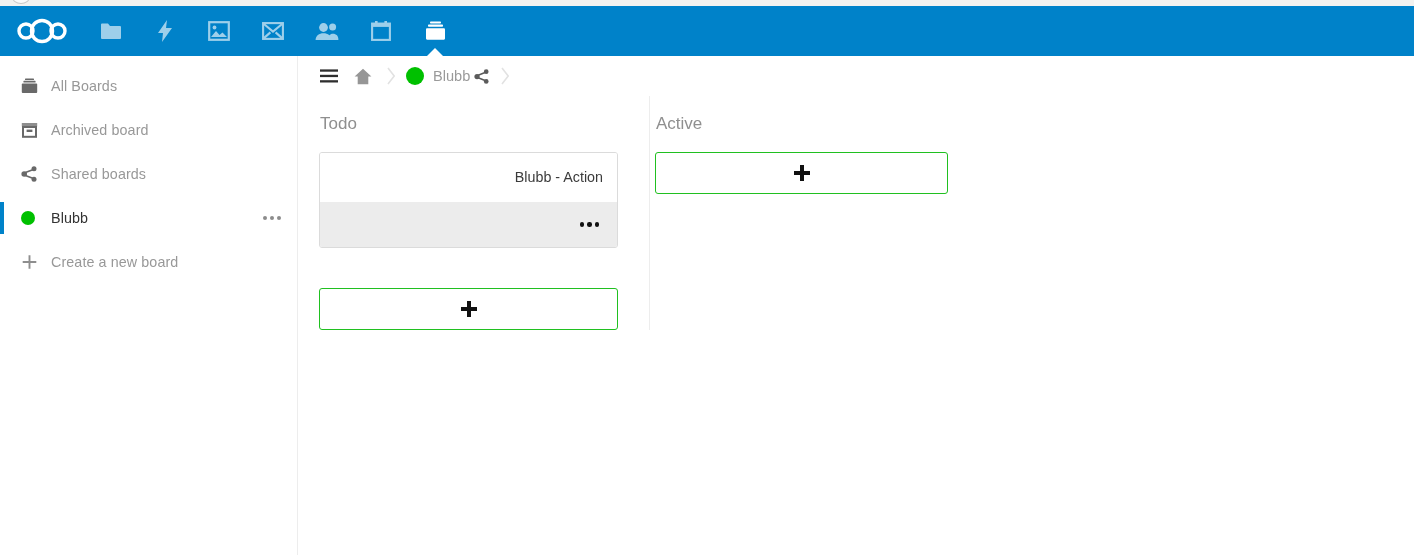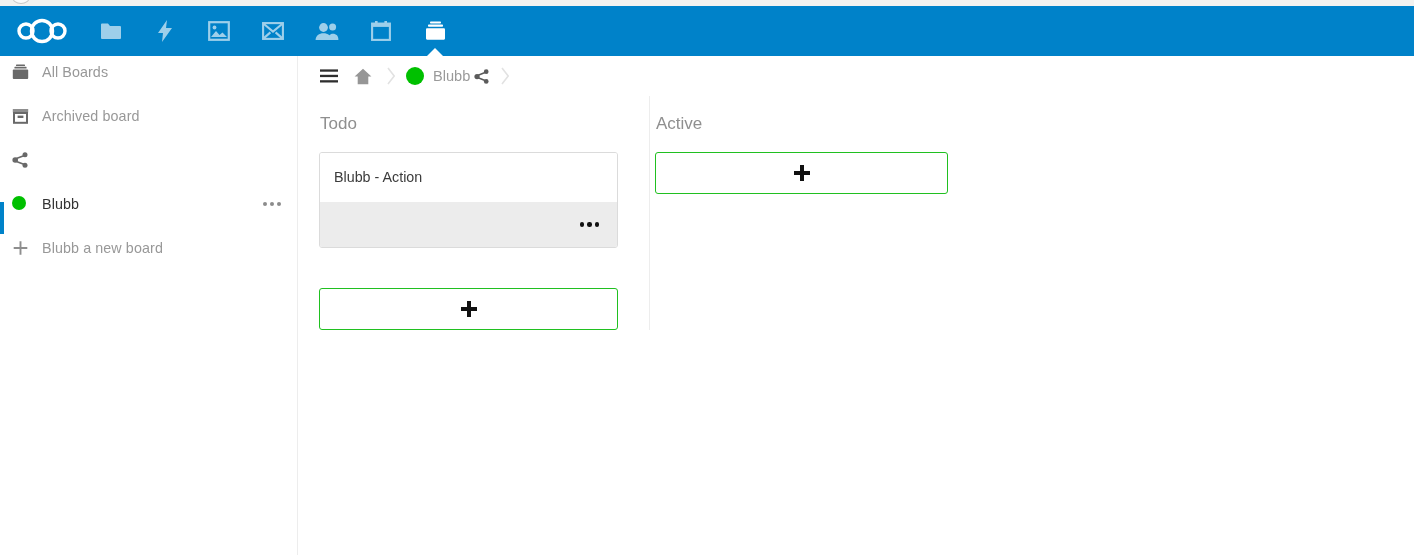--- a/index.html
+++ b/index.html
@@ -56,23 +56,23 @@
   
   .sidebar {
     position: absolute; top: 56px; left: 0;
     width: 298px; height: 499px;
     background: #ffffff;
     border-right: 1px solid #ededed;
     padding-top: 8px;
   }
   .nav-item {
     position: relative;
-    display: flex; align-items: flex-start;
+    display: flex; align-items: center;
     height: 44px;
-    padding-left: 12px; padding-right: 14px;
+    padding-left: 21px; padding-right: 14px;
     cursor: pointer;
   }
   .nav-item .nav-icon {
     width: 30px; min-width: 30px;
     display: flex; align-items: center; justify-content: flex-start;
   }
   .nav-item .nav-label {
     flex: 1;
     font-size: 14.3px;
     color: #989898;
@@ -155,20 +155,21 @@
     padding-left: 1px;
     height: 20px;
   }
   .card {
     border: 1px solid #dbdbdb;
     border-radius: 3px;
     margin-bottom: 40px;
     overflow: hidden;
     cursor: pointer;
     background: #ffffff;
+    text-align: right;
   }
   .card-title {
     padding: 16px 14px 17px 14px;
     font-size: 14.3px;
     color: #3b3b3b;
     background: #ffffff;
   }
   .card-footer {
     background: #ececec;
     height: 45px;
@@ -299,20 +300,21 @@
 
   <div class="nav-item">
     <span class="nav-icon">
       <svg width="17" height="16" viewBox="0 0 17 16">
         <circle cx="13" cy="2.8" r="2.5" fill="#696969"></circle>
         <circle cx="13" cy="13.2" r="2.5" fill="#696969"></circle>
         <circle cx="3.2" cy="8" r="2.8" fill="#696969"></circle>
         <path d="M4.4 6.6l8-3.2M4.4 9.4l8 3.2" stroke="#696969" stroke-width="1.6" fill="none"></path>
       </svg>
     </span>
+    <span class="nav-label">Shared boards</span>
   </div>
 
   <div class="nav-item active">
     <span class="nav-icon">
       <span class="dot" style="background:#00c000;"></span>
     </span>
     <span class="nav-label">Blubb</span>
     <span class="ellipsis">
       <span></span>
         <span></span>
@@ -320,21 +322,21 @@
     </span>
   </div>
 
 
   <div class="nav-item">
     <span class="nav-icon">
       <svg width="17" height="16" viewBox="0 0 17 16">
         <path d="M8.5 1.2v13.6M1.7 8h13.6" stroke="#8e8e8e" stroke-width="1.9" fill="none"></path>
       </svg>
     </span>
-    <span class="nav-label">Blubb a new board</span>
+    <span class="nav-label">Create a new board</span>
   </div>
 </div>
 
 <div class="main">
 
   <div class="breadcrumb">
 
     <span class="bc-btn">
       <svg width="18" height="14" viewBox="0 0 18 14">
         <rect x="0" y="0.4" width="18" height="2.3" fill="#2e2e2e"></rect>

